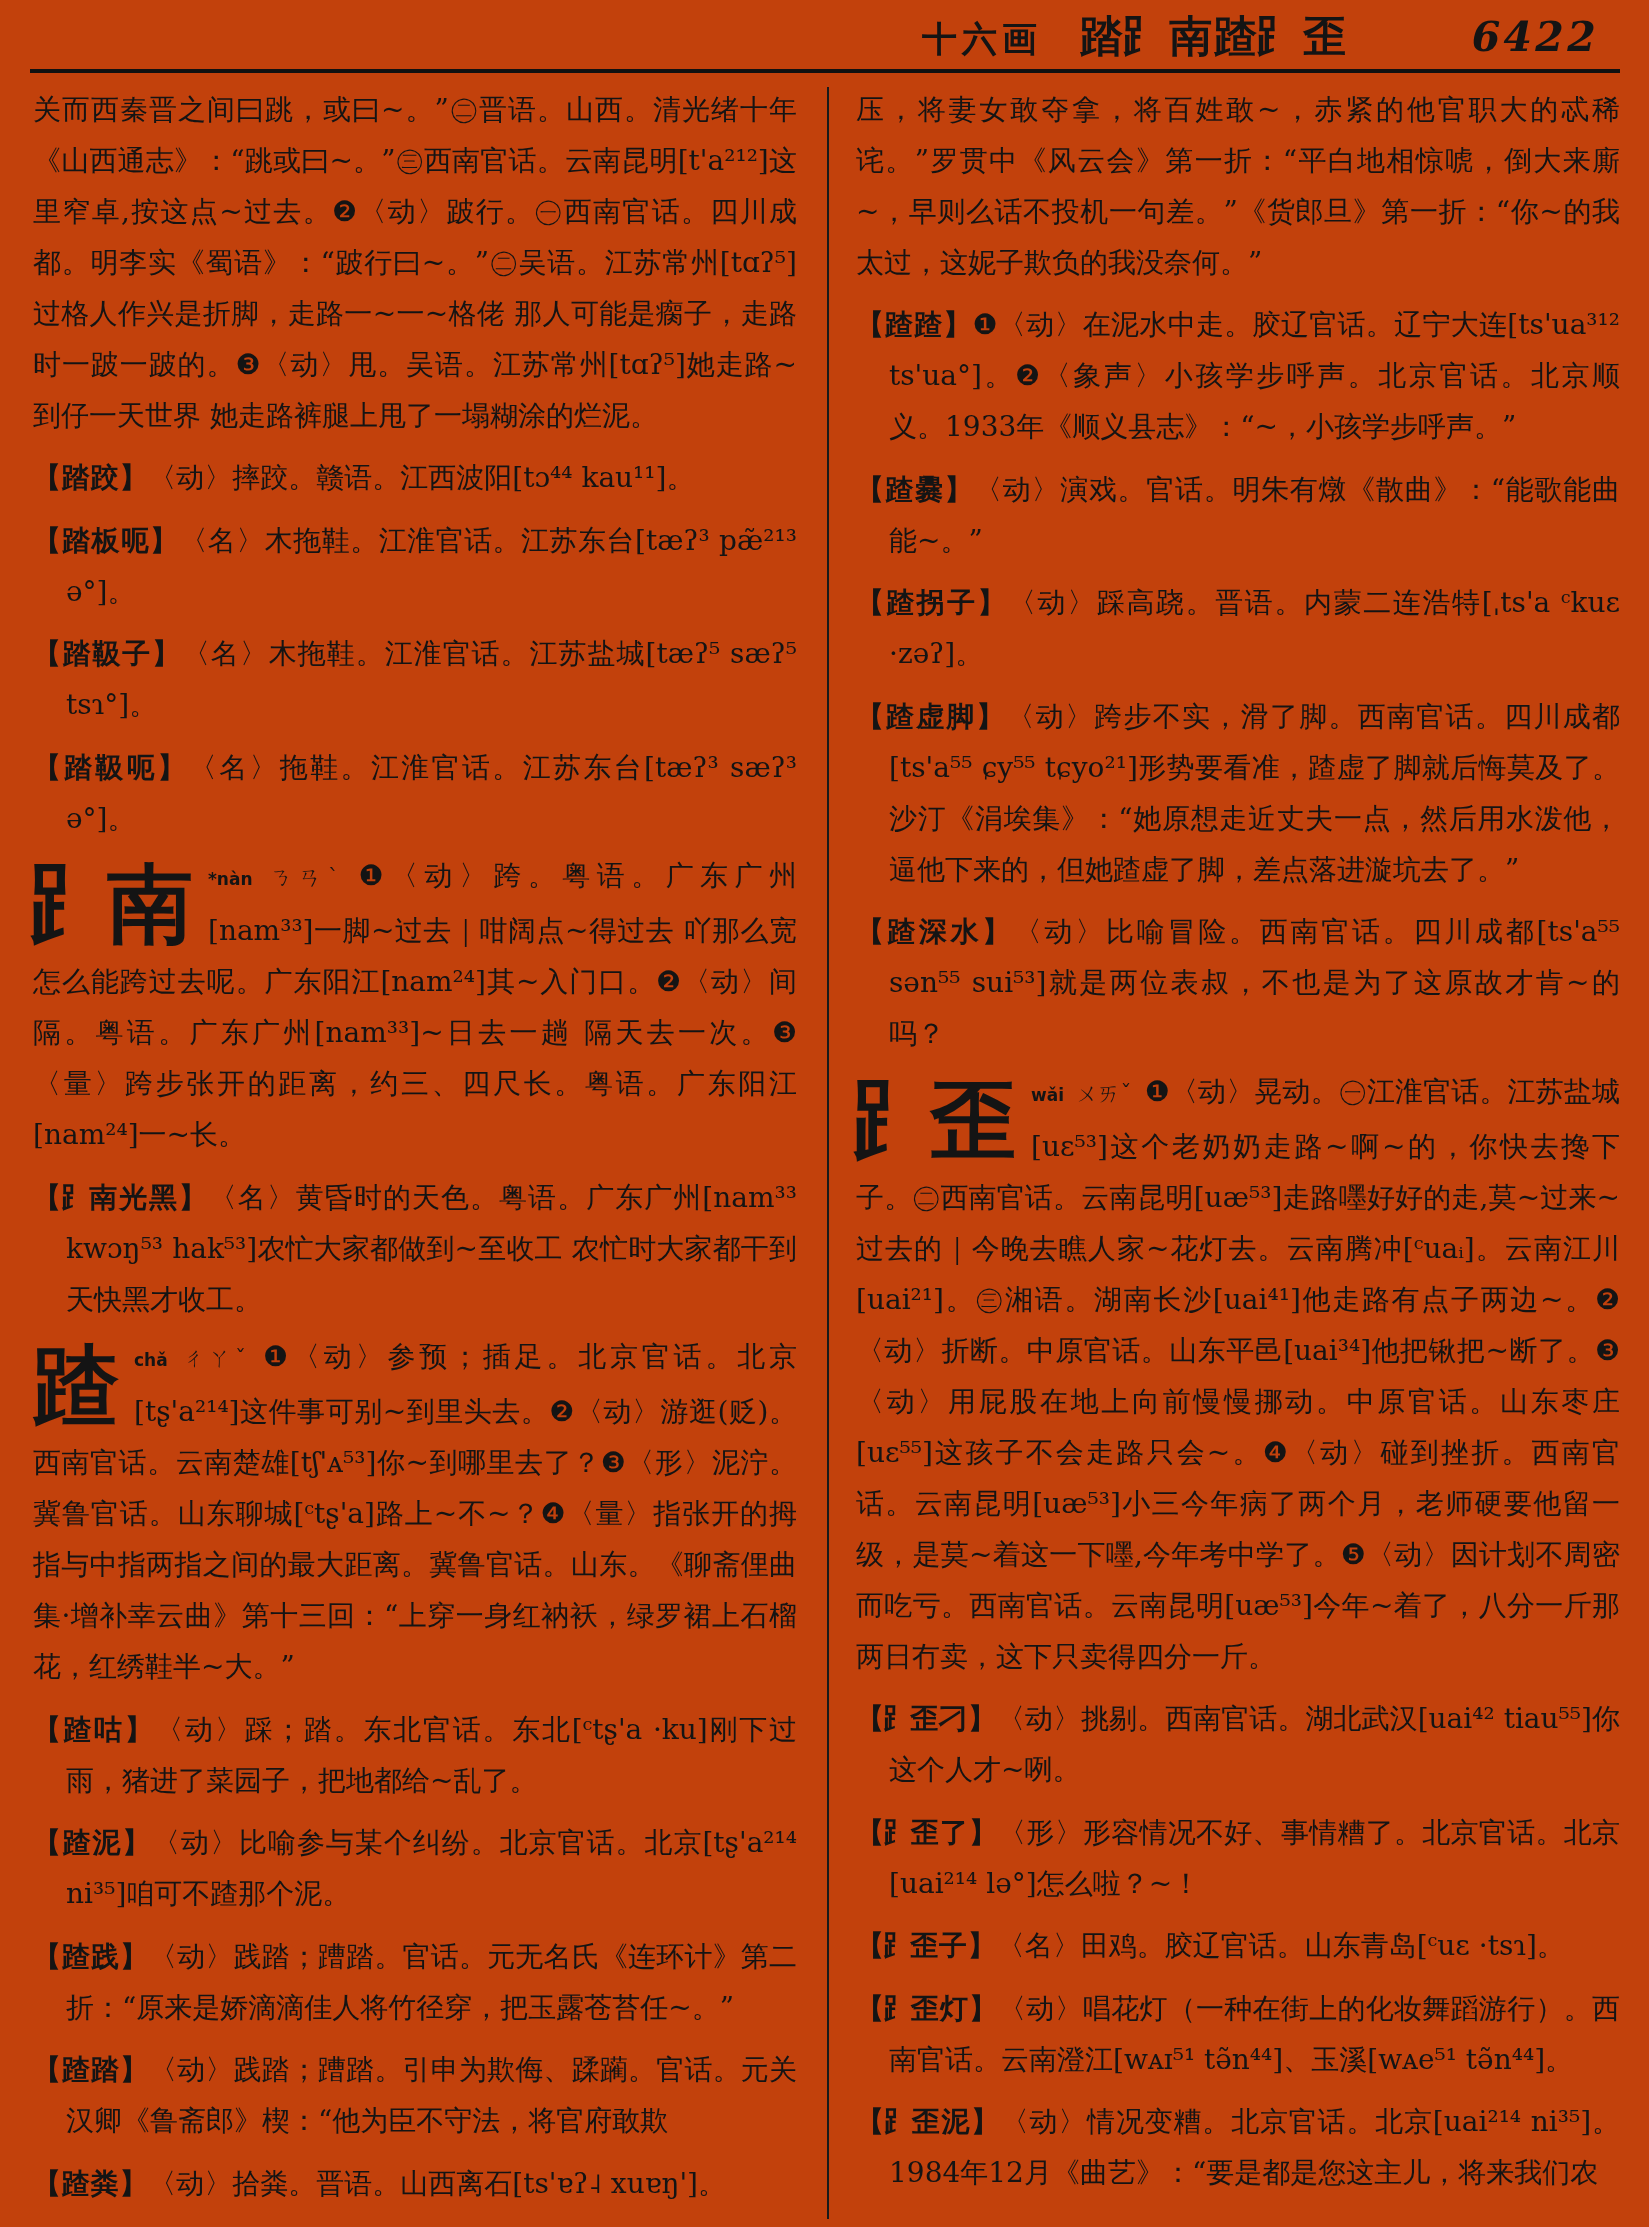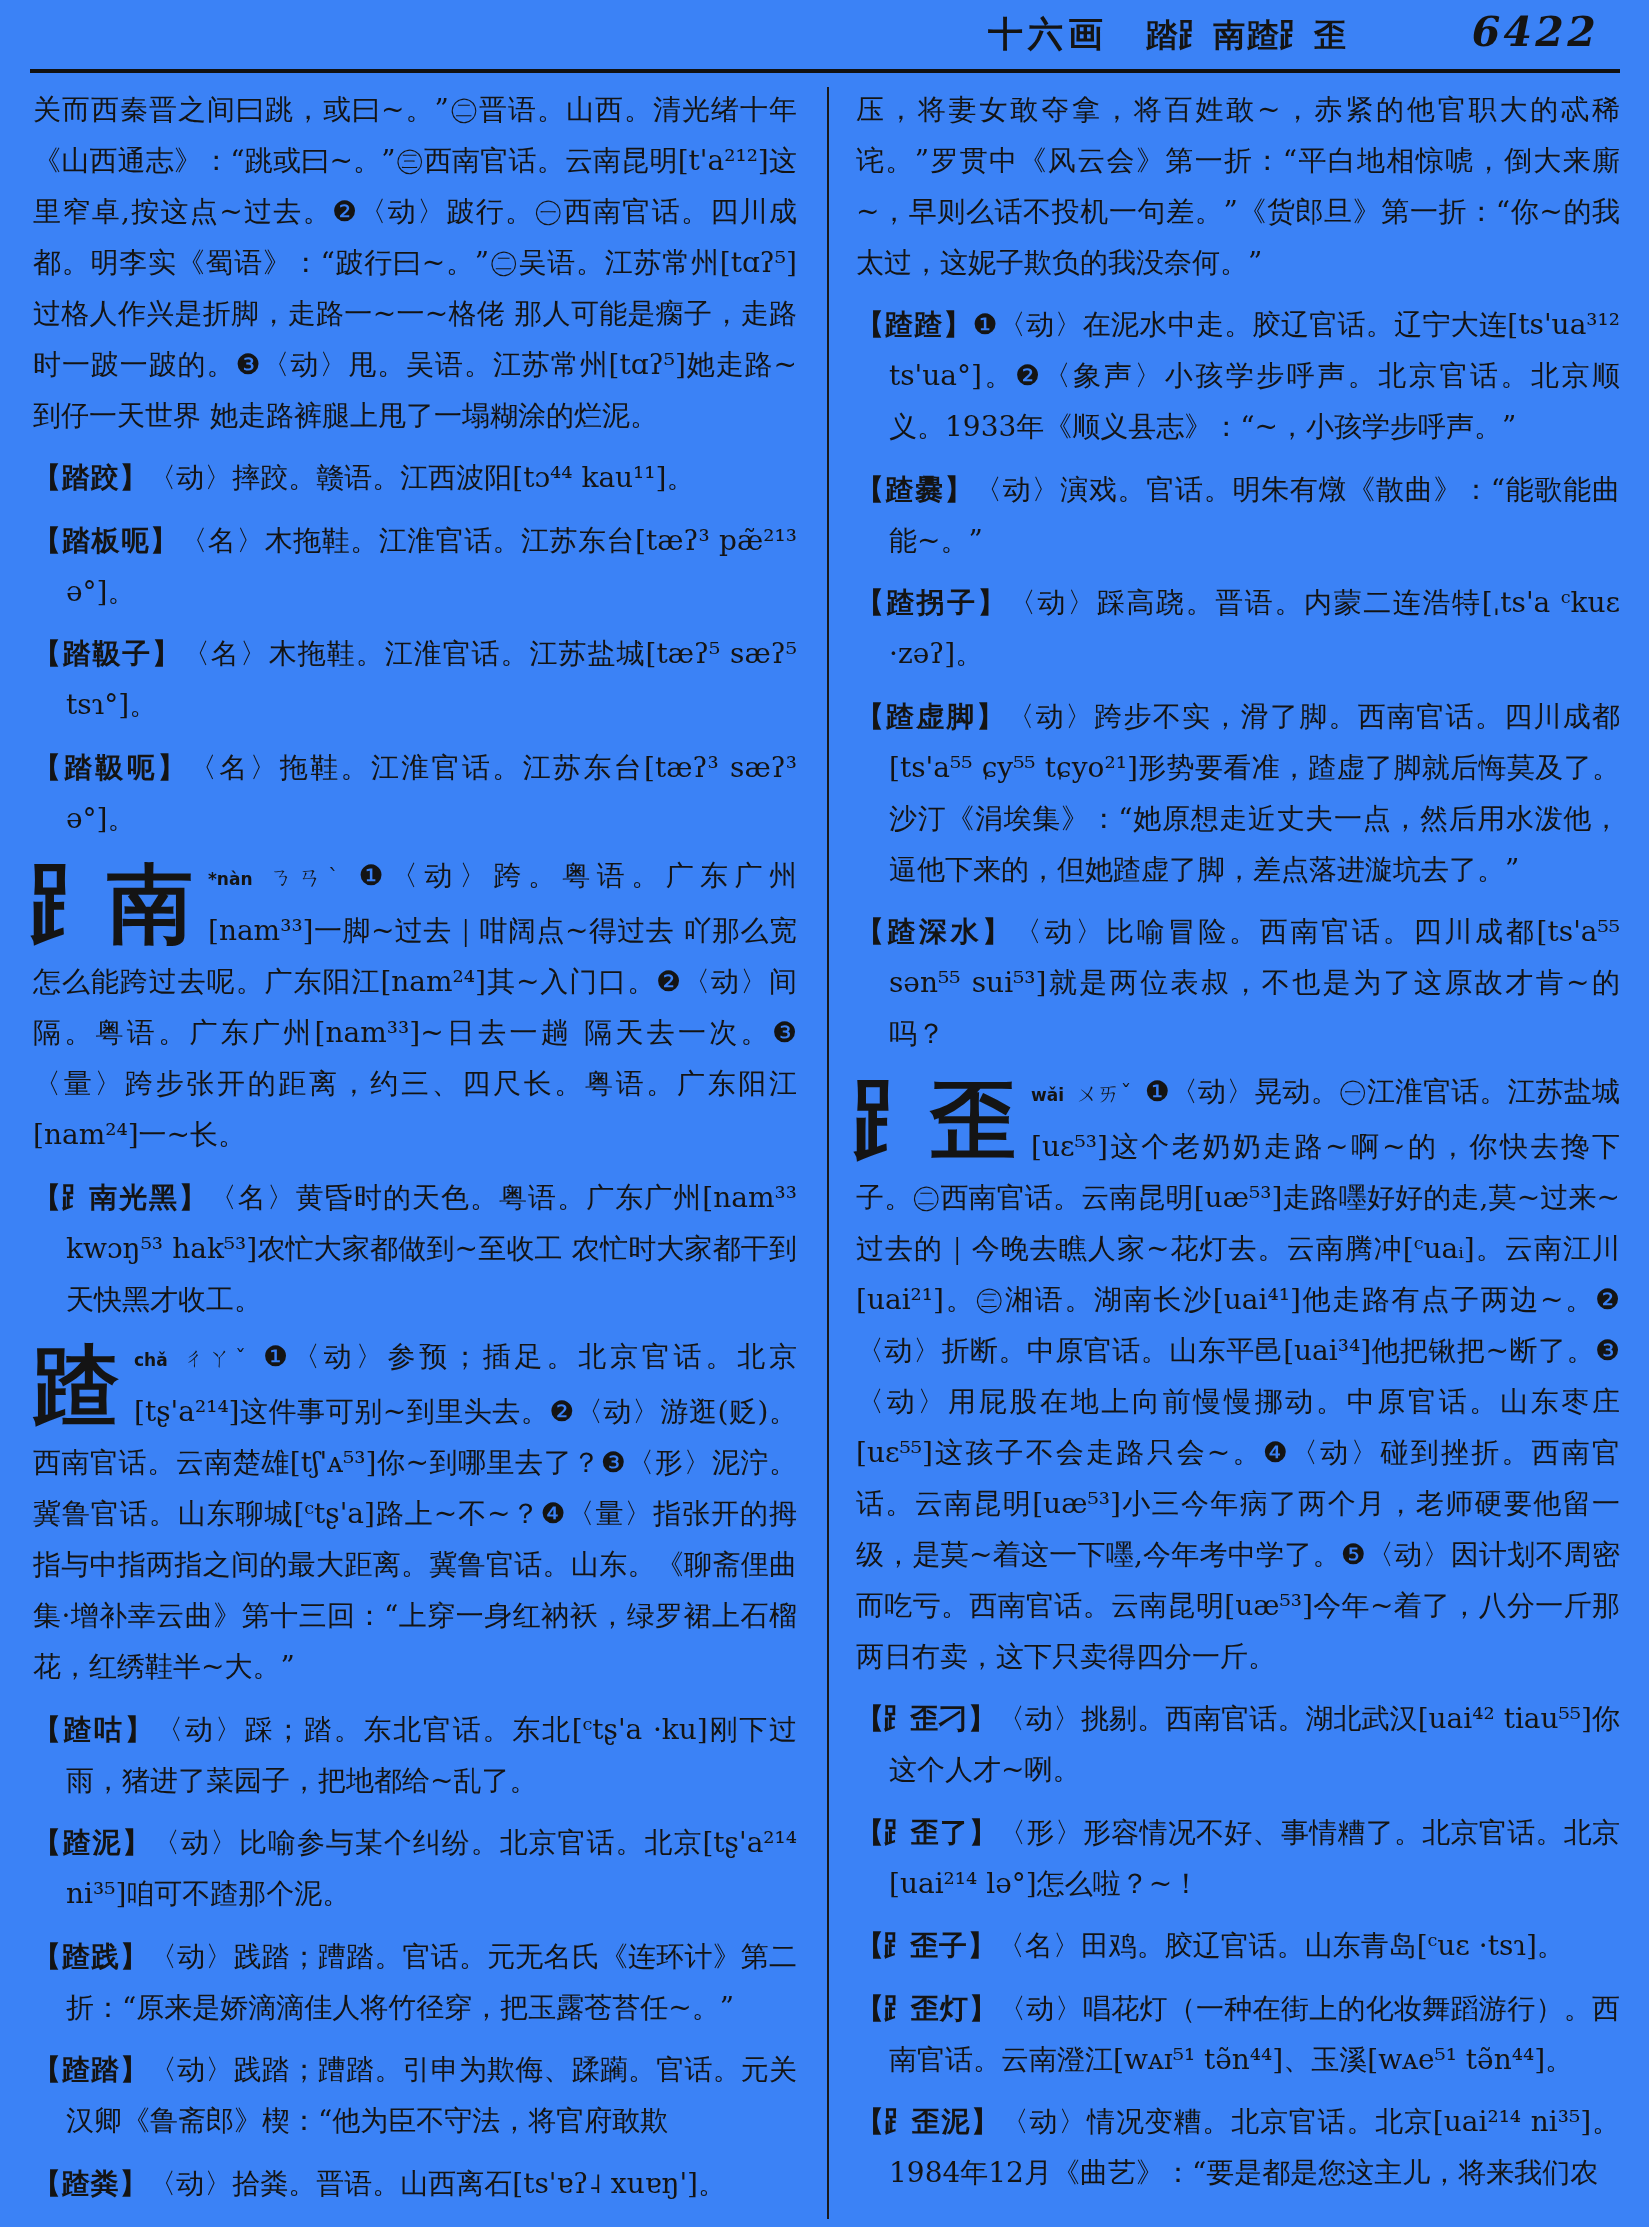--- a/index.html
+++ b/index.html
@@ -1,27 +1,27 @@
 <!DOCTYPE html>
 <html style="font-size:13.2px"><head>
 <meta charset="utf-8">
 <style>
   html,body{margin:0;padding:0;background:#e8e8e6;}
   .page{
     position:relative; width:1650px; height:2227px; margin:0 auto;
-    background:#3b82f6; color:#141414; overflow:hidden;
+    background:#c2410c; color:#141414; overflow:hidden;
     font-family:"DejaVu Serif","Liberation Serif",serif;
   }
   .pagehead{
     position:absolute; top:8.2px; left:0; right:51px; height:54px;
     display:flex; justify-content:flex-end; align-items:baseline;
     font-weight:bold;
   }
   .pagehead .sec{font-size:35px; letter-spacing:5px;}
-  .pagehead .chars{font-size:32px; margin-left:38px; letter-spacing:1.6px;}
+  .pagehead .chars{font-size:43px; margin-left:38px; letter-spacing:1.6px;}
   .pagehead .pageno{
     font-size:41px; margin-left:124px; font-style:italic;
     font-family:"DejaVu Serif","Liberation Serif",serif; letter-spacing:3.3px;
   }
   .toprule{position:absolute; top:69px; left:30px; right:30px; height:4.1px; background:#111;}
   .cols{position:absolute; top:82px; left:33px; right:30px; bottom:0;}
   .col{
     position:absolute; top:0; bottom:0; width:764px;
     font-size:28px; line-height:51px; text-align:justify;
   }

